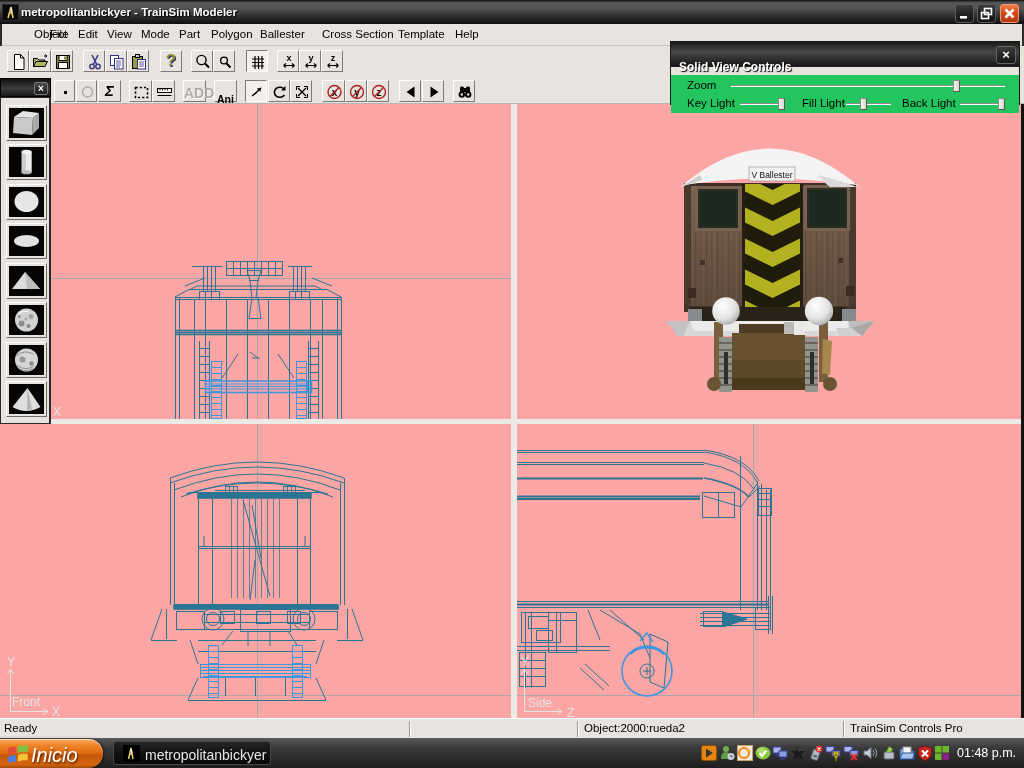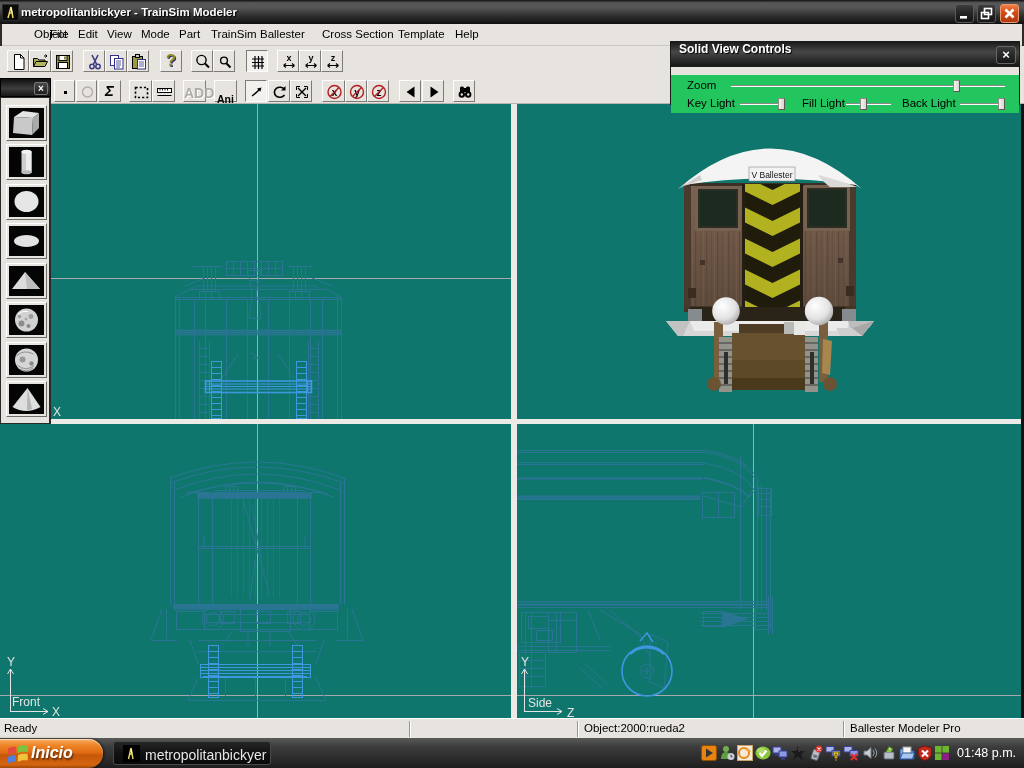--- a/index.html
+++ b/index.html
@@ -28,21 +28,21 @@
 .tbtn { position:absolute; width:22px; height:22px; background:#e7e4df;
   border-top:1px solid #fdfdfd; border-left:1px solid #fdfdfd;
   border-right:1px solid #7e7b76; border-bottom:1px solid #7e7b76; }
 .tbtn.pressed { border-top:1px solid #7e7b76; border-left:1px solid #7e7b76;
   border-right:1px solid #fdfdfd; border-bottom:1px solid #fdfdfd; background:#f2f0ec; }
 .tbtn svg { position:absolute; left:2px; top:2px; }
 .tbtn .lbl { position:absolute; width:100%; text-align:center; font-weight:bold; color:#000; }
 
 
 #viewports { position:absolute; left:0; top:104px; width:1024px; height:614px; background:#eceae6; }
-.vp { position:absolute; background:#0f766e; }
+.vp { position:absolute; background:#fca5a5; }
 #vp-tl { left:0; top:0; width:511px; height:315px; }
 #vp-tr { left:517px; top:0; width:504px; height:315px; }
 #vp-bl { left:0; top:320px; width:511px; height:294px; }
 #vp-br { left:517px; top:320px; width:504px; height:294px; }
 #rightedge { position:absolute; left:1021px; top:0; width:3px; height:614px; background:#111; }
 
 
 #palette { position:absolute; left:0; top:78px; width:51px; height:346px; }
 #palette .phead { position:absolute; left:0; top:0; width:51px; height:19px;
   background:linear-gradient(#101010,#3d3d3d 55%,#181818); border:1px solid #000; }
@@ -51,40 +51,40 @@
 #palette .pbody { position:absolute; left:0; top:19px; width:51px; height:327px; background:#e7e4df; border:1px solid #2a2a2a; border-right:2px solid #2a2a2a;}
 .pbtn { position:absolute; left:5px; width:41px; height:36px; background:#e7e4df;
   border-top:1px solid #fff; border-left:1px solid #fff; border-right:1px solid #6e6b66; border-bottom:1px solid #6e6b66; }
 .pbtn .inner { position:absolute; left:2px; top:2px; width:35px; height:30px; background:#050505; }
 .pbtn svg { position:absolute; left:3px; top:3px; }
 
 
 #svc { position:absolute; left:670px; top:41px; width:350px; height:64px; border:1px solid #1a1a1a; }
 #svc .shead { position:absolute; left:0; top:0; width:348px; height:25px;
   background:linear-gradient(#1a1a1a 0%,#474747 40%,#3a3a3a 55%,#1c1c1c 90%); }
-#svc .stitle { position:absolute; left:8px; top:0; color:#fff; font-weight:bold; font-size:12px; text-shadow:1px 1px 1px #000;}
+#svc .stitle { position:absolute; left:8px; top:18px; color:#fff; font-weight:bold; font-size:12px; text-shadow:1px 1px 1px #000;}
 #svc .sX { position:absolute; left:325px; top:4px; width:20px; height:18px; border-radius:3px;
   background:linear-gradient(#3a3a3a,#181818); border:1px solid #666; color:#fff; font-weight:bold; font-size:13px; text-align:center; line-height:16px;}
 #svc .sbody { position:absolute; left:0; top:33px; width:348px; height:38px; background:#22c55e; }
 #svc .slab { position:absolute; color:#000; font-size:11.5px; }
 .track { position:absolute; height:2px; background:#8e8b86; border-bottom:1px solid #fff; }
 .thumb { position:absolute; width:7px; height:12px; background:linear-gradient(90deg,#f5f3f0,#d9d6d1); border:1px solid #8e8b86; border-bottom-color:#5a5752; border-right-color:#5a5752;}
 
 
 #statusbar { position:absolute; left:0; top:718px; width:1024px; height:20px; background:#e7e4df; border-top:1px solid #fff; font-size:11.5px; color:#000;}
 #statusbar .sep { position:absolute; top:2px; height:16px; width:2px; border-left:1px solid #9a9792; border-right:1px solid #fff; }
 #statusbar span { position:absolute; top:3px; }
 
 
 #taskbar { position:absolute; left:0; top:738px; width:1024px; height:30px;
   background:linear-gradient(#5a5a5a 0%, #3c3c3c 30%, #262626 80%, #1d1d1d 100%); }
 #startbtn { position:absolute; left:-2px; top:1px; width:105px; height:29px; border-radius:0 15px 15px 0;
   background:linear-gradient(#f9ab63 0%, #ee8527 22%, #e06a12 48%, #c4570a 55%, #d4650f 88%, #9e4a06 100%);
   box-shadow:inset 0 1px 1px rgba(255,255,255,0.55), 1px 0 3px rgba(0,0,0,0.6); }
-#startbtn .stext { position:absolute; left:33px; top:5px; color:#fff; font-size:16px; font-weight:bold; font-style:italic; text-shadow:1px 2px 2px rgba(0,0,0,0.55); }
+#startbtn .stext { position:absolute; left:33px; top:5px; color:#fff; font-size:20px; font-weight:normal; font-style:italic; text-shadow:1px 2px 2px rgba(0,0,0,0.55); }
 #taskbtn { position:absolute; left:113px; top:3px; width:158px; height:24px; border-radius:3px;
   background:linear-gradient(#262626,#101010 55%,#0a0a0a); border:1px solid #484848; }
 #taskbtn .ticn { position:absolute; left:9px; top:3px; width:17px; height:17px; background:#000; }
 #taskbtn .ttxt { position:absolute; left:31px; top:5px; color:#e6e6e6; font-size:14px; }
 #tray { position:absolute; left:698px; top:0; width:326px; height:30px; }
 .tico { position:absolute; top:7px; width:16px; height:16px; }
 #clock { position:absolute; left:957px; top:8px; color:#fff; font-size:12.5px; }
 </style>
 </head>
 <body>
@@ -113,21 +113,21 @@
     </div>
 </div>
 
 <div id="menubar">
   <span style="left:6px;padding-left:44px;">File</span>
   <span style="left:34px;">Object</span>
   <span style="left:78px;">Edit</span>
   <span style="left:107px;">View</span>
   <span style="left:141px;">Mode</span>
   <span style="left:179px;">Part</span>
-  <span style="left:211px;">TrainSim</span>
+  <span style="left:211px;">Polygon</span>
   <span style="left:260px;">Ballester</span>
   <span style="left:322px;">Cross Section</span>
   <span style="left:398px;">Template</span>
   <span style="left:455px;">Help</span>
 </div>
 
 <div style="position:absolute;left:0;top:24px;width:2px;height:80px;background:#2e2c29;"></div>
 <div style="position:absolute;left:1022px;top:24px;width:2px;height:80px;background:#2e2c29;"></div>
 <div id="tb1">
   <div class="tbtn" style="left:7px;top:4px;">
@@ -636,21 +636,21 @@
     <div class="thumb" style="left:327px; top:23px;"></div>
   </div>
 </div>
 
 <div id="statusbar">
   <span style="left:4px;">Ready</span>
   <div class="sep" style="left:409px;"></div>
   <div class="sep" style="left:577px;"></div>
   <span style="left:584px;">Object:2000:rueda2</span>
   <div class="sep" style="left:843px;"></div>
-  <span style="left:850px;">Ballester Modeler Pro</span>
+  <span style="left:850px;">TrainSim Controls Pro</span>
 </div>
 
 <div id="taskbar">
   <div id="startbtn">
     <svg width="22" height="20" viewBox="0 0 22 20" style="position:absolute;left:9px;top:5px;">
       <path d="M1,4.5 C4,2.5 6.5,2.3 9,3 L9,9.6 C6.5,8.9 4,9.1 1,11 Z" fill="#e34b3a"></path>
       <path d="M10.8,2.6 C14,1.2 17.5,1 20.8,1.8 L20.8,8.2 C17.5,7.4 14,7.6 10.8,9.2 Z" fill="#7fc241"></path>
       <path d="M1,13 C4,11.1 6.5,10.9 9,11.6 L9,18.2 C6.5,17.5 4,17.7 1,19.6 Z" fill="#4f7fe0"></path>
       <path d="M10.8,11.2 C14,9.6 17.5,9.4 20.8,10.2 L20.8,16.6 C17.5,15.8 14,16 10.8,17.8 Z" fill="#f0c33a"></path>
     </svg>

